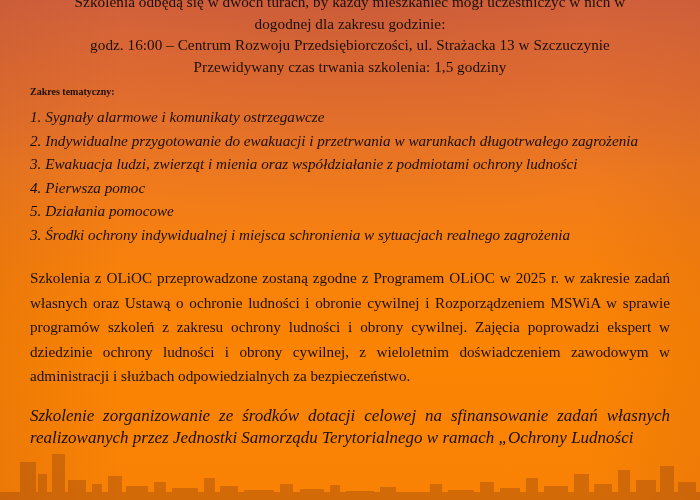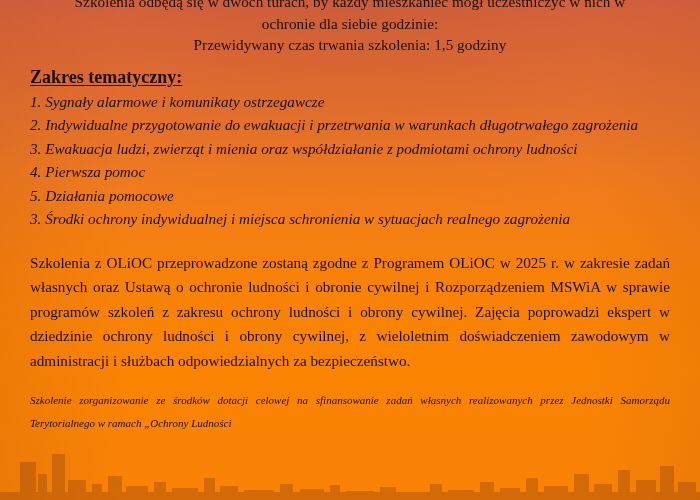--- a/index.html
+++ b/index.html
@@ -70,25 +70,24 @@
     line-height: 21.5px;
     letter-spacing: 0.05px;
     white-space: nowrap;
   }
 
   .clipped-top {
     margin-top: -9px;
   }
 
   .section-heading {
-    margin-top: 10px;
-    font-size: 18px;
+    margin-top: 4px;
+    font-size: 10px;
     line-height: 22px;
     font-weight: bold;
-    text-decoration: underline;
     text-underline-offset: 2px;
     text-align: left;
   }
 
   .topic-list {
     margin: 2px 0 0 0;
     padding: 0;
     list-style: none;
   }
   .topic-list li {
@@ -101,21 +100,21 @@
   .body-para {
     margin: 20px 0 0 0;
     font-size: 15.2px;
     line-height: 24.5px;
     text-align: justify;
     text-justify: inter-word;
   }
 
   .funding-note {
     margin: 16px 0 0 0;
-    font-size: 11px;
+    font-size: 17px;
     line-height: 22.5px;
     font-style: italic;
     text-align: justify;
     text-justify: inter-word;
   }
 </style>
 </head>
 <body>
 
 <div class="poster">
@@ -153,21 +152,22 @@
       <rect x="660" y="26" width="14" height="34"></rect>
       <rect x="678" y="42" width="18" height="18"></rect>
       <rect x="0" y="52" width="700" height="8"></rect>
     </g>
   </svg>
 
   <div class="content">
 
     <div>
       <div class="line-centered clipped-top">Szkolenia odbędą się w dwóch turach, by każdy mieszkaniec mógł uczestniczyć w nich w</div>
-      <div class="line-centered">ochronie dla siebie godzinie:</div>
+      <div class="line-centered">dogodnej dla zakresu godzinie:</div>
+      <div class="line-centered">godz. 16:00 – Centrum Rozwoju Przedsiębiorczości, ul. Strażacka 13 w Szczuczynie</div>
       <div class="line-centered">Przewidywany czas trwania szkolenia: 1,5 godziny</div>
     </div>
 
     <div class="section-heading">Zakres tematyczny:</div>
 
     <ul class="topic-list">
       <li>1. Sygnały alarmowe i komunikaty ostrzegawcze</li>
       <li>2. Indywidualne przygotowanie do ewakuacji i przetrwania w warunkach długotrwałego zagrożenia</li>
       <li>3. Ewakuacja ludzi, zwierząt i mienia oraz współdziałanie z podmiotami ochrony ludności</li>
       <li>4. Pierwsza pomoc</li>

